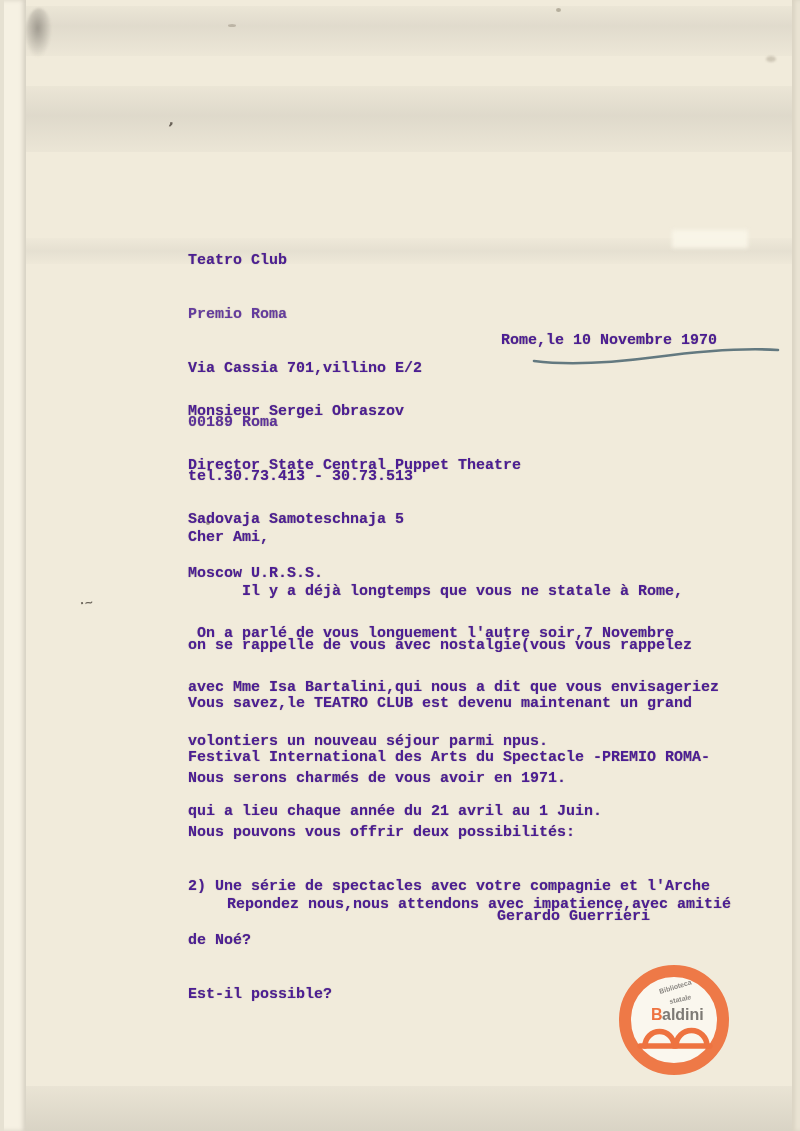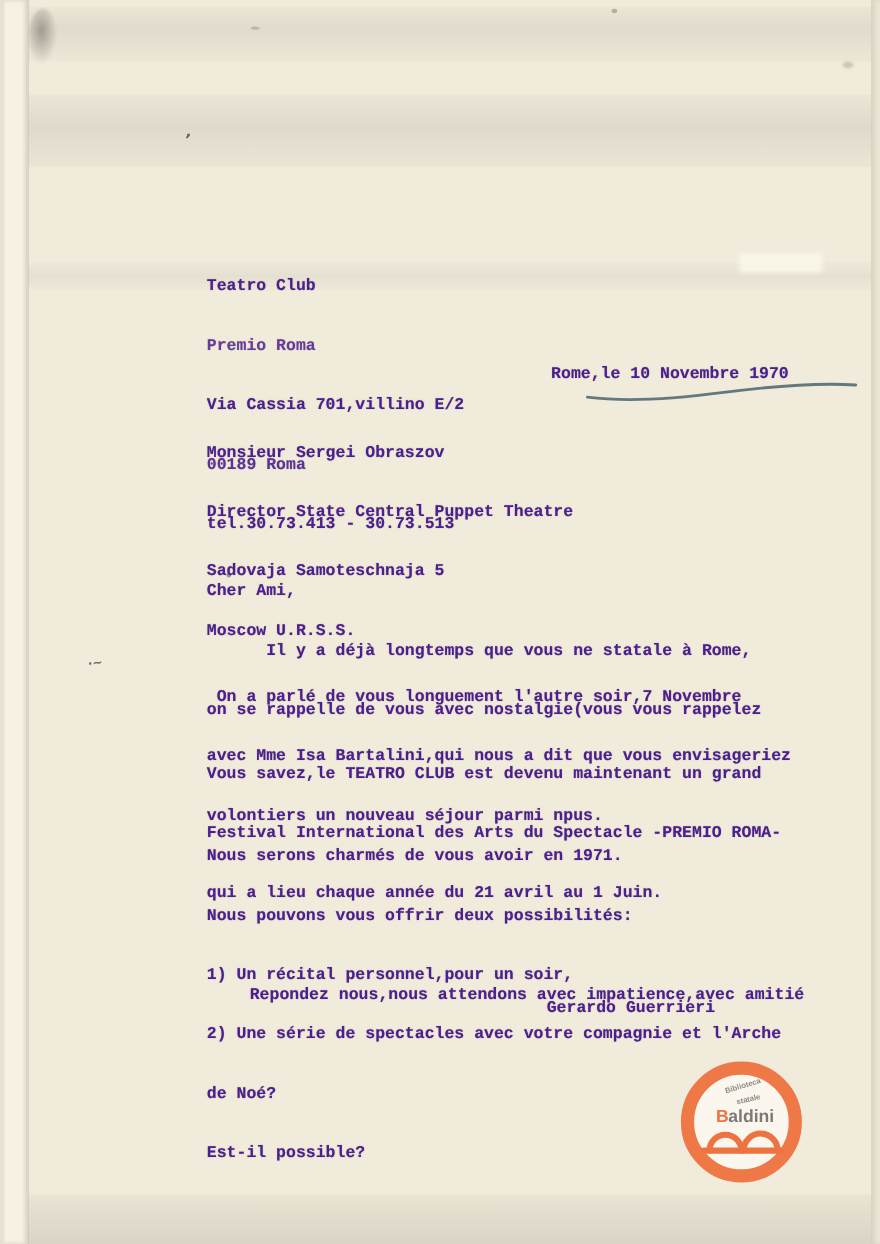--- a/index.html
+++ b/index.html
@@ -99,21 +99,20 @@
 
   <div class="tw" style="left:188px;top:659px;">
     <div>Vous savez,le TEATRO CLUB est devenu maintenant un grand</div>
     <div>Festival International des Arts du Spectacle -PREMIO ROMA-</div>
     <div>qui a lieu chaque année du 21 avril au 1 Juin.</div>
   </div>
 
   <div class="tw" style="left:188px;top:734px;">
     <div>Nous serons charmés de vous avoir en 1971.</div>
     <div>Nous pouvons vous offrir deux possibilités:</div>
-    <div>1) Un récital personnel,pour un soir,</div>
     <div>2) Une série de spectacles avec votre compagnie et l'Arche</div>
     <div>de Noé?</div>
     <div>Est-il possible?</div>
   </div>
 
   <div class="tw" style="left:188px;top:860px;margin-left:39px;">
     <div>Repondez nous,nous attendons avec impatience,avec amitié</div>
   </div>
 
   <div class="tw" style="left:497px;top:908px;">Gerardo Guerrieri</div>

